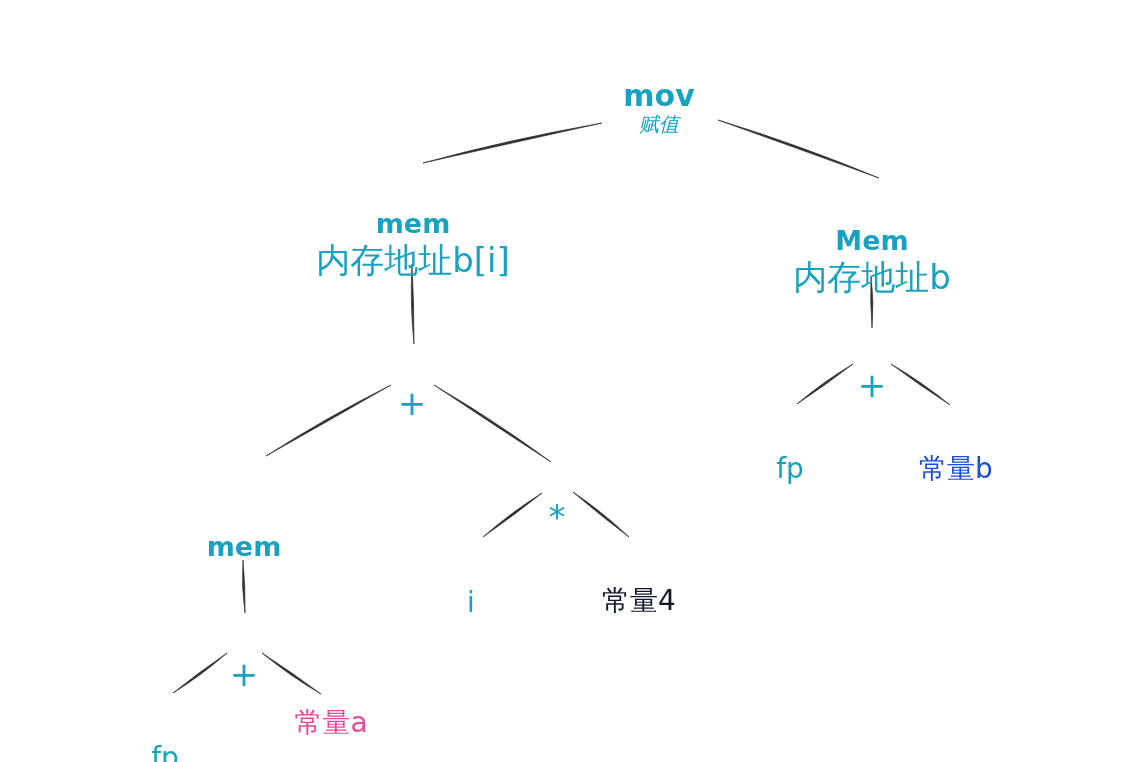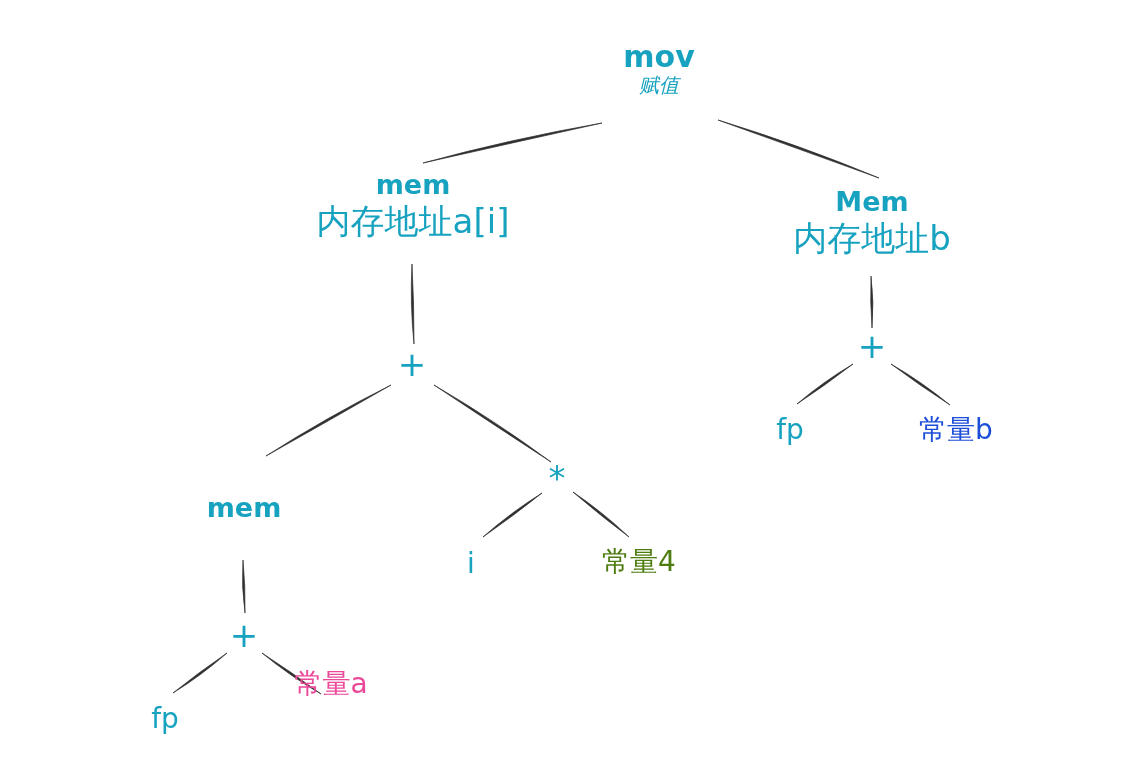--- a/index.html
+++ b/index.html
@@ -25,20 +25,21 @@
     pointer-events: none;
   }
   .node {
     position: absolute;
     transform: translate(-50%, -50%);
     text-align: center;
     white-space: nowrap;
     color: #17a2c0;
     line-height: 1.18;
     user-select: none;
+    margin-top: 39px;
   }
   .node .op-line {
     display: block;
     font-weight: 700;
   }
   .node .label-line {
     display: block;
     font-weight: 500;
   }
   
@@ -68,42 +69,42 @@
       <path d="M 227.0 653.0 Q 199.2 672.0 173.0 693.0 Q 201.7 675.3 227.0 653.0 Z" fill="#2f2f2f" stroke="#2f2f2f" stroke-width="0.7" stroke-linejoin="round"></path>
       <path d="M 262.0 653.0 Q 289.8 675.9 321.0 694.0 Q 292.2 672.5 262.0 653.0 Z" fill="#2f2f2f" stroke="#2f2f2f" stroke-width="0.7" stroke-linejoin="round"></path>
     </svg>
   <div id="nodes-layer">
       <div class="node" style="left: 659px; top: 68px; color: rgb(23, 162, 192);">
         <span class="op-line sz-op">mov</span>
         <span class="label-line sz-oplabel">赋值</span>
       </div>
       <div class="node" style="left: 413px; top: 205px; color: rgb(23, 162, 192);">
         <span class="op-line sz-tag">mem</span>
-        <span class="label-line sz-body">内存地址a[i]</span>
+        <span class="label-line sz-body">内存地址b[i]</span>
       </div>
       <div class="node" style="left: 872px; top: 222px; color: rgb(23, 162, 192);">
         <span class="op-line sz-tag">Mem</span>
         <span class="label-line sz-body">内存地址b</span>
       </div>
       <div class="node" style="left: 412px; top: 364px; color: rgb(23, 162, 192);">
         <span class="label-line sz-sym">+</span>
       </div>
       <div class="node" style="left: 872px; top: 346px; color: rgb(23, 162, 192);">
         <span class="label-line sz-sym">+</span>
       </div>
       <div class="node" style="left: 244px; top: 508px; color: rgb(23, 162, 192);">
         <span class="op-line sz-tag">mem</span>
       </div>
       <div class="node" style="left: 557px; top: 478px; color: rgb(23, 162, 192);">
         <span class="label-line sz-sym">*</span>
       </div>
       <div class="node" style="left: 471px; top: 564px; color: rgb(23, 162, 192);">
         <span class="label-line sz-leaf">i</span>
       </div>
-      <div class="node" style="left: 639px; top: 562px; color: #4d7c0f;">
+      <div class="node" style="left: 639px; top: 562px; color: #0f172a;">
         <span class="label-line sz-leaf">常量4</span>
       </div>
       <div class="node" style="left: 790px; top: 430px; color: rgb(23, 162, 192);">
         <span class="label-line sz-leaf">fp</span>
       </div>
       <div class="node" style="left: 956px; top: 430px; color: #1d4ed8;">
         <span class="label-line sz-leaf">常量b</span>
       </div>
       <div class="node" style="left: 244px; top: 635px; color: rgb(23, 162, 192);">
         <span class="label-line sz-sym">+</span>

